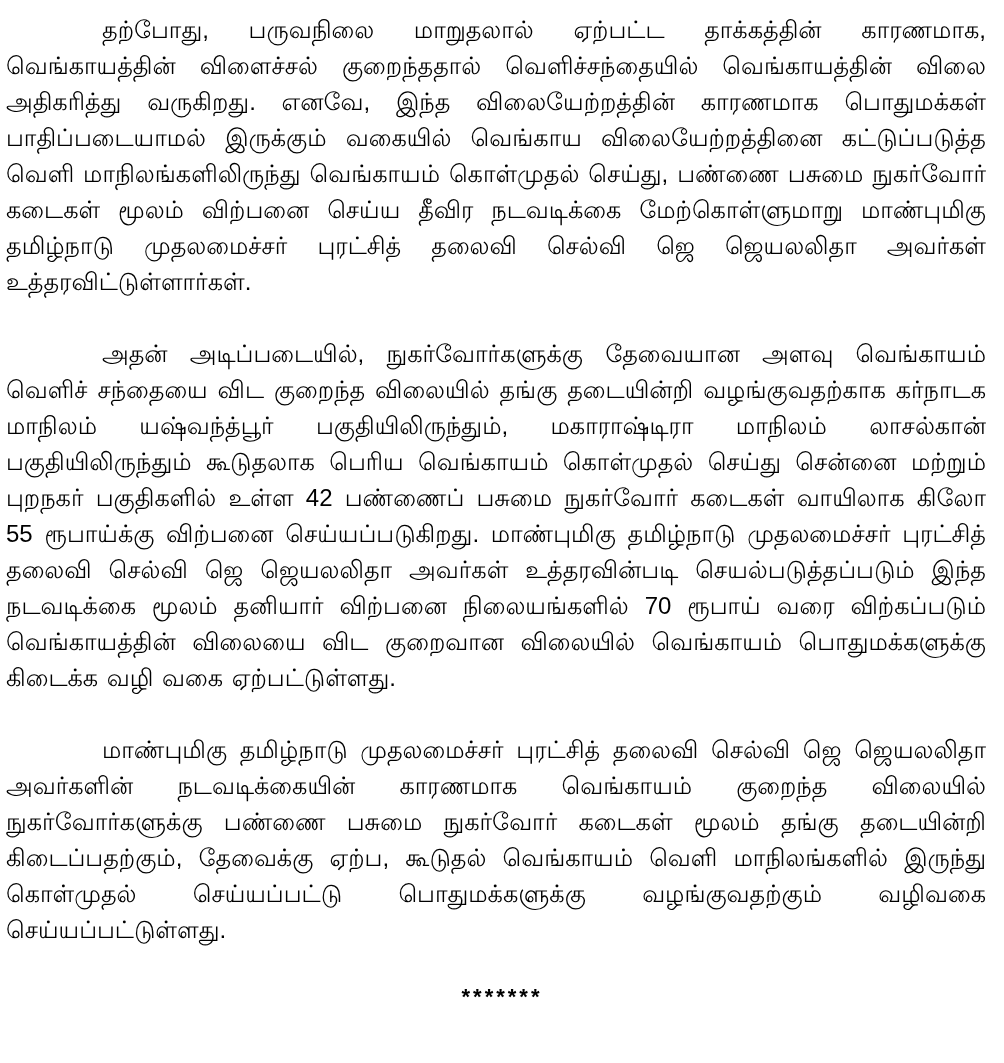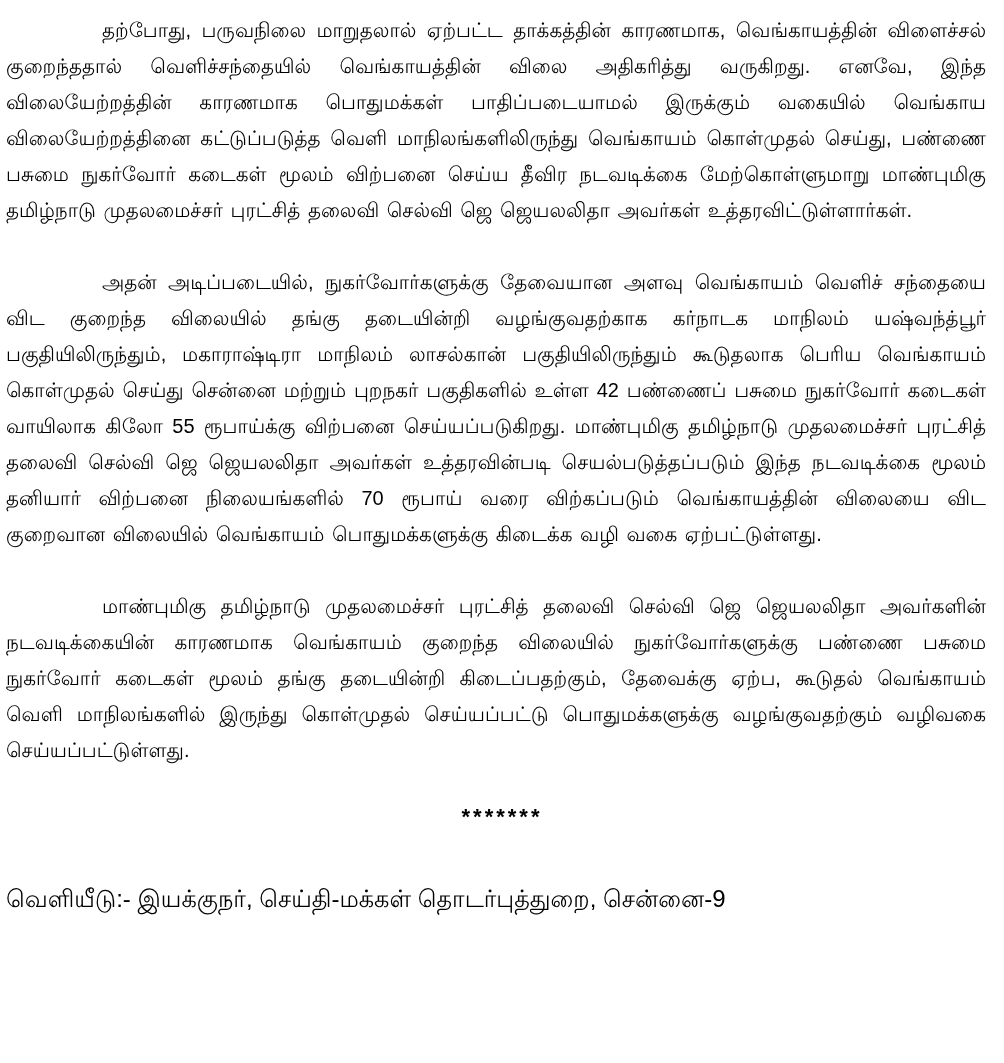--- a/index.html
+++ b/index.html
@@ -16,21 +16,21 @@
   }
   .page {
     box-sizing: border-box;
     width: 1004px;
     height: 1063px;
     padding: 12px 6px 0 6px;
     background: #ffffff;
   }
   .para {
     margin: 0 12px 36px 0;
-    font-size: 20px;
+    font-size: 24px;
     line-height: 36px;
     text-align: justify;
     text-indent: 96px;
     word-spacing: 2px;
     color: #000000;
   }
   .separator {
     margin: 22px 0 48px 0;
     text-align: center;
     font-size: 22px;

